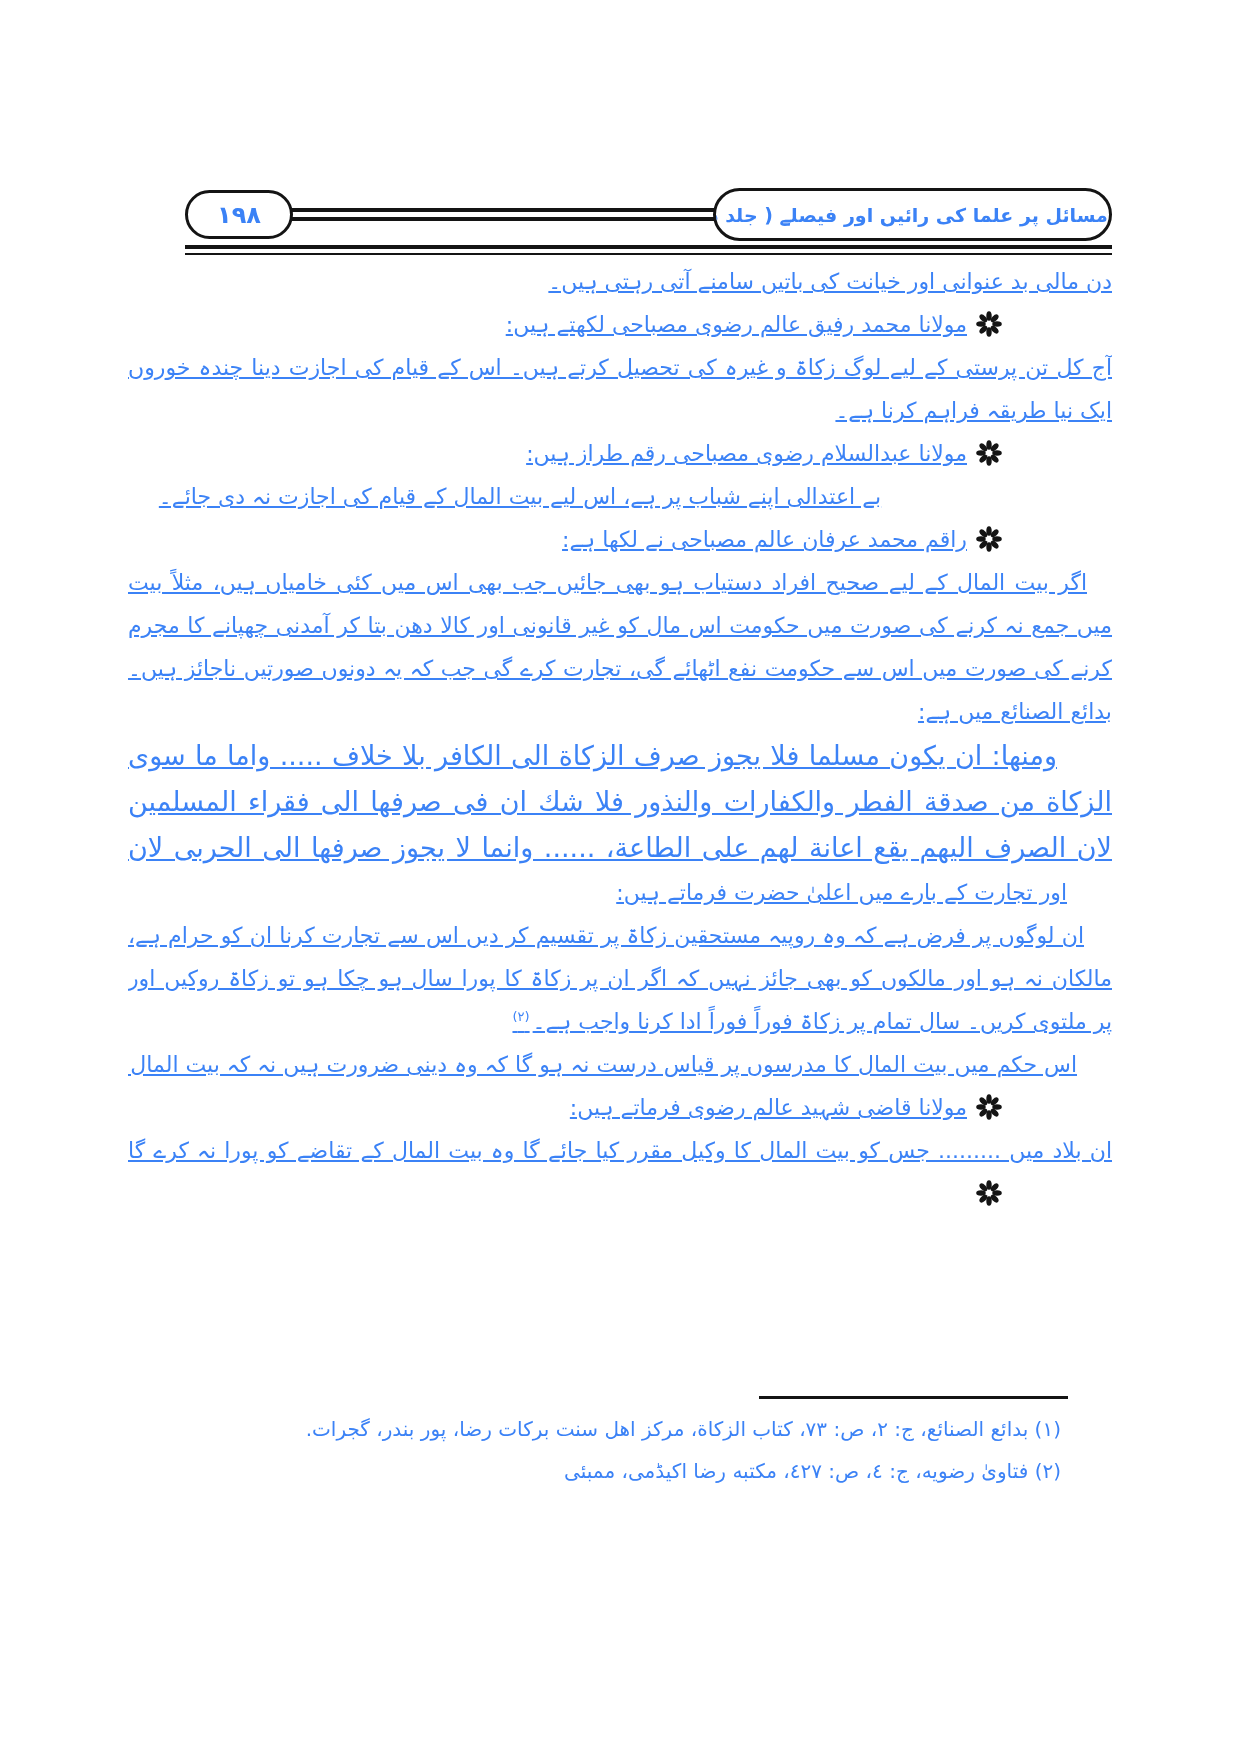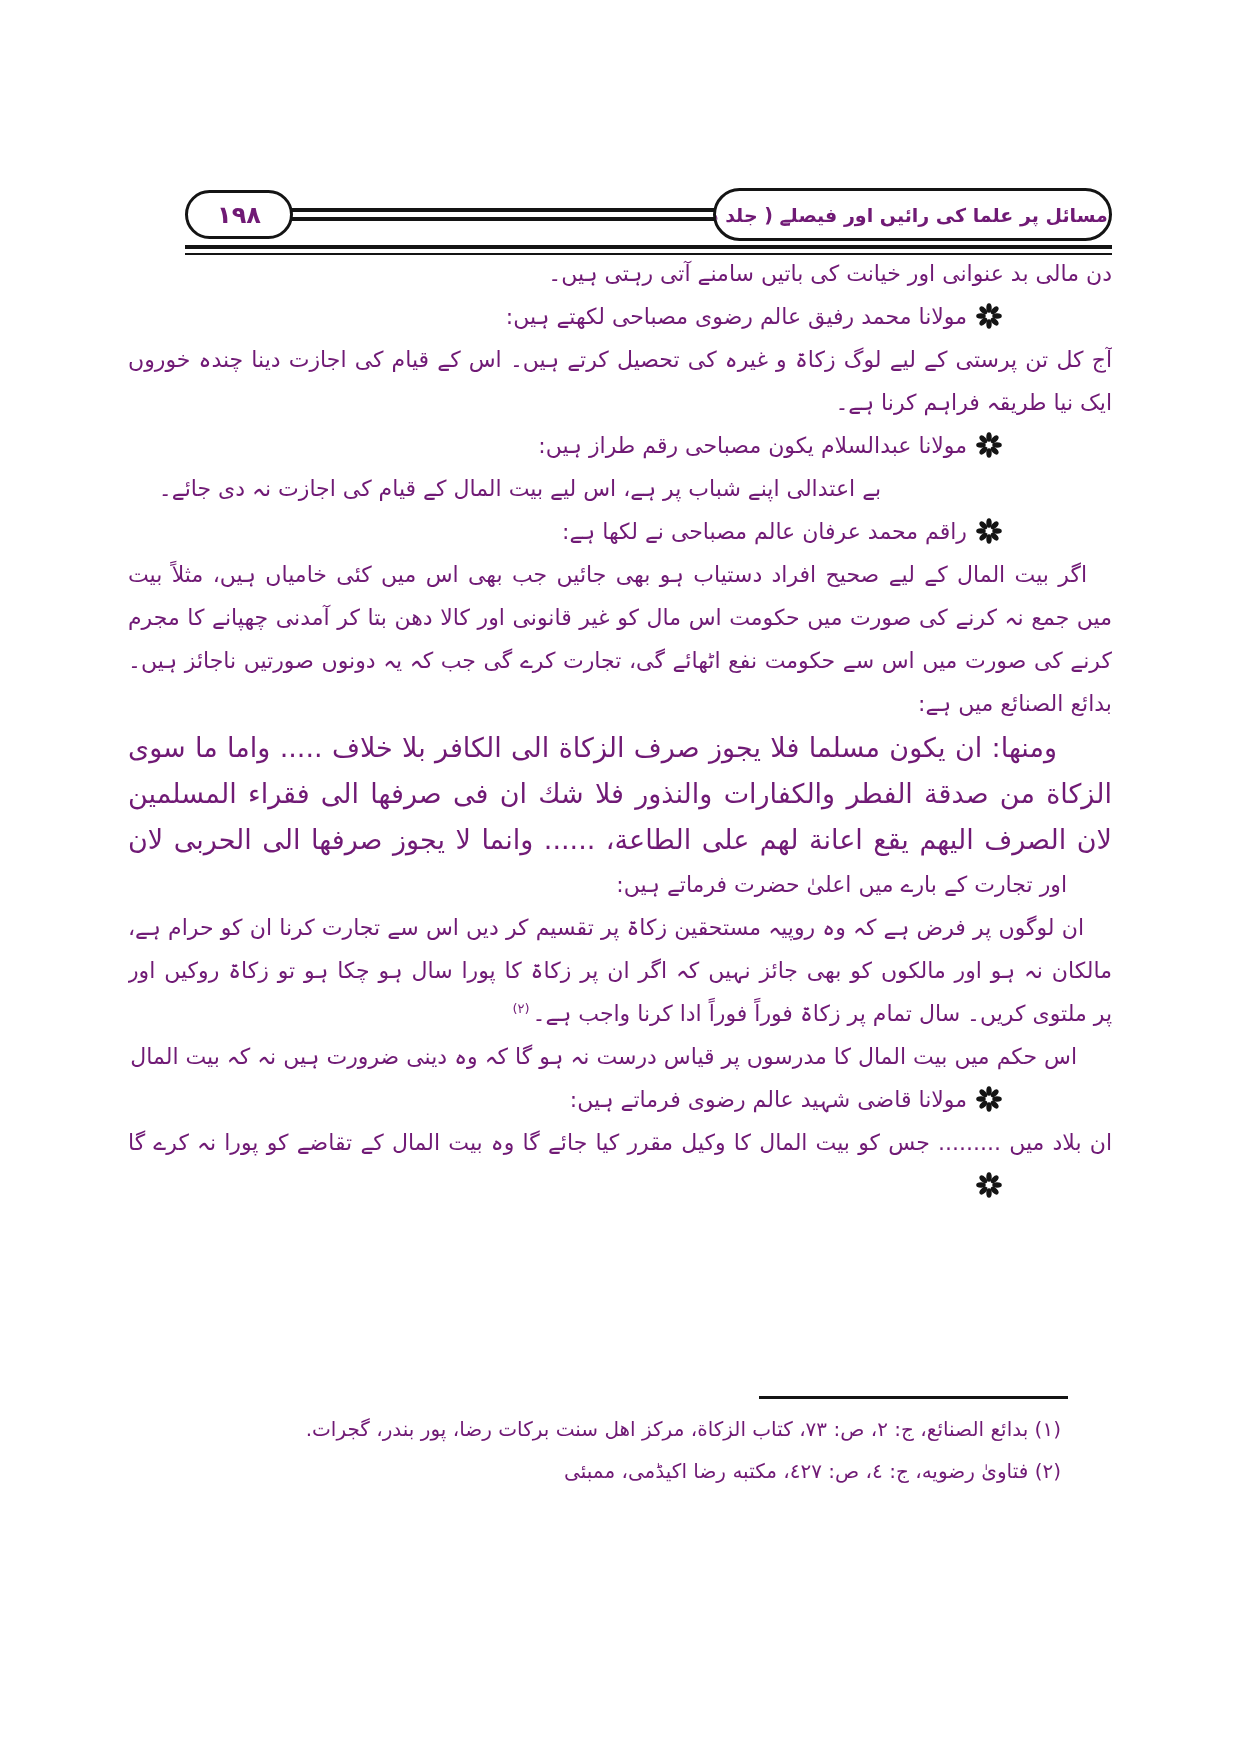--- a/index.html
+++ b/index.html
@@ -1,21 +1,21 @@
 <!DOCTYPE html>
 <html lang="ur" dir="rtl"><head>
 <meta charset="utf-8">
 <style>
   html,body{margin:0;padding:0;background:#e8e8e8;}
   .page{
     position:relative;
     width:1240px;height:1754px;
     background:#ffffff;
     font-family:"DejaVu Sans",sans-serif;
-    color:#701a75;
+    color:#3b82f6;
     margin:0 auto;
     overflow:hidden;
   }
   
   .pill{
     position:absolute;
     border:3px solid #141414;
     border-radius:30px;
     display:flex;align-items:center;justify-content:center;
     background:#fff;
@@ -26,22 +26,23 @@
   .connector{
     position:absolute;left:290px;top:208px;width:426px;height:5px;
     border-top:4px solid #141414;border-bottom:4px solid #141414;
   }
   .header-rule{
     position:absolute;left:185px;top:245px;width:927px;height:4px;
     border-top:4px solid #141414;border-bottom:2px solid #141414;
   }
   
   .content{
-    position:absolute;left:128px;top:252px;width:984px;
+    position:absolute;left:128px;top:260px;width:984px;
     direction:rtl;
+    text-decoration:underline;
   }
   .ln{
     height:43px;line-height:43px;
     font-size:22px;
     overflow:hidden;
     box-sizing:border-box;
   }
   .ar{
     height:46px;line-height:46px;
     font-size:27px;
@@ -119,21 +120,21 @@
               <ellipse cx="12" cy="19.4" rx="2.5" ry="4.4"></ellipse>
               <ellipse cx="4.6" cy="12" rx="4.4" ry="2.5"></ellipse>
               <ellipse cx="19.4" cy="12" rx="4.4" ry="2.5"></ellipse>
               <ellipse cx="6.8" cy="6.8" rx="2.5" ry="4.4" transform="rotate(-45 6.8 6.8)"></ellipse>
               <ellipse cx="17.2" cy="17.2" rx="2.5" ry="4.4" transform="rotate(-45 17.2 17.2)"></ellipse>
               <ellipse cx="17.2" cy="6.8" rx="2.5" ry="4.4" transform="rotate(45 17.2 6.8)"></ellipse>
               <ellipse cx="6.8" cy="17.2" rx="2.5" ry="4.4" transform="rotate(45 6.8 17.2)"></ellipse>
             </g>
             <circle cx="12" cy="12" r="2.1" fill="#ffffff"></circle>
           </svg>
-      </span><span>مولانا عبدالسلام يكون مصباحی رقم طراز ہیں:</span>
+      </span><span>مولانا عبدالسلام رضوی مصباحی رقم طراز ہیں:</span>
     </div>
 
     <div class="ln quote"><span>بے اعتدالی اپنے شباب پر ہے، اس لیے بیت المال کے قیام کی اجازت نہ دی جائے۔</span></div>
 
     <div class="ln heading">
       <span class="flower">
         <svg viewBox="0 0 24 24" width="26" height="26" aria-hidden="true">
             <g fill="#141414">
               <ellipse cx="12" cy="4.6" rx="2.5" ry="4.4"></ellipse>
               <ellipse cx="12" cy="19.4" rx="2.5" ry="4.4"></ellipse>

